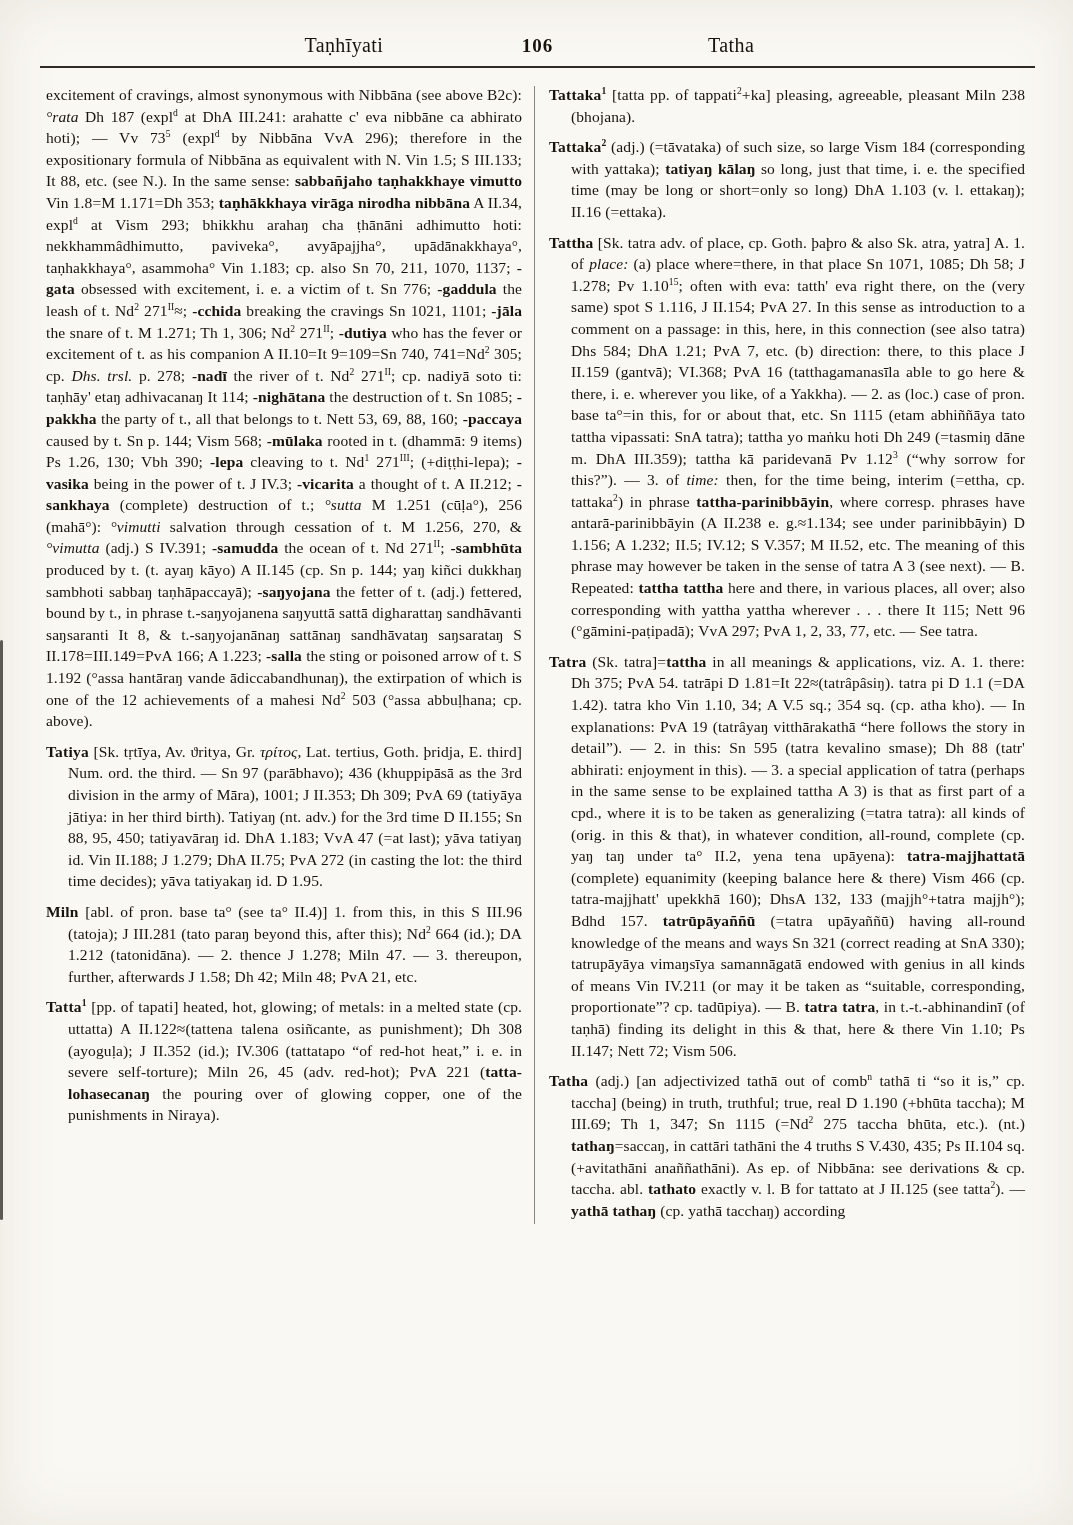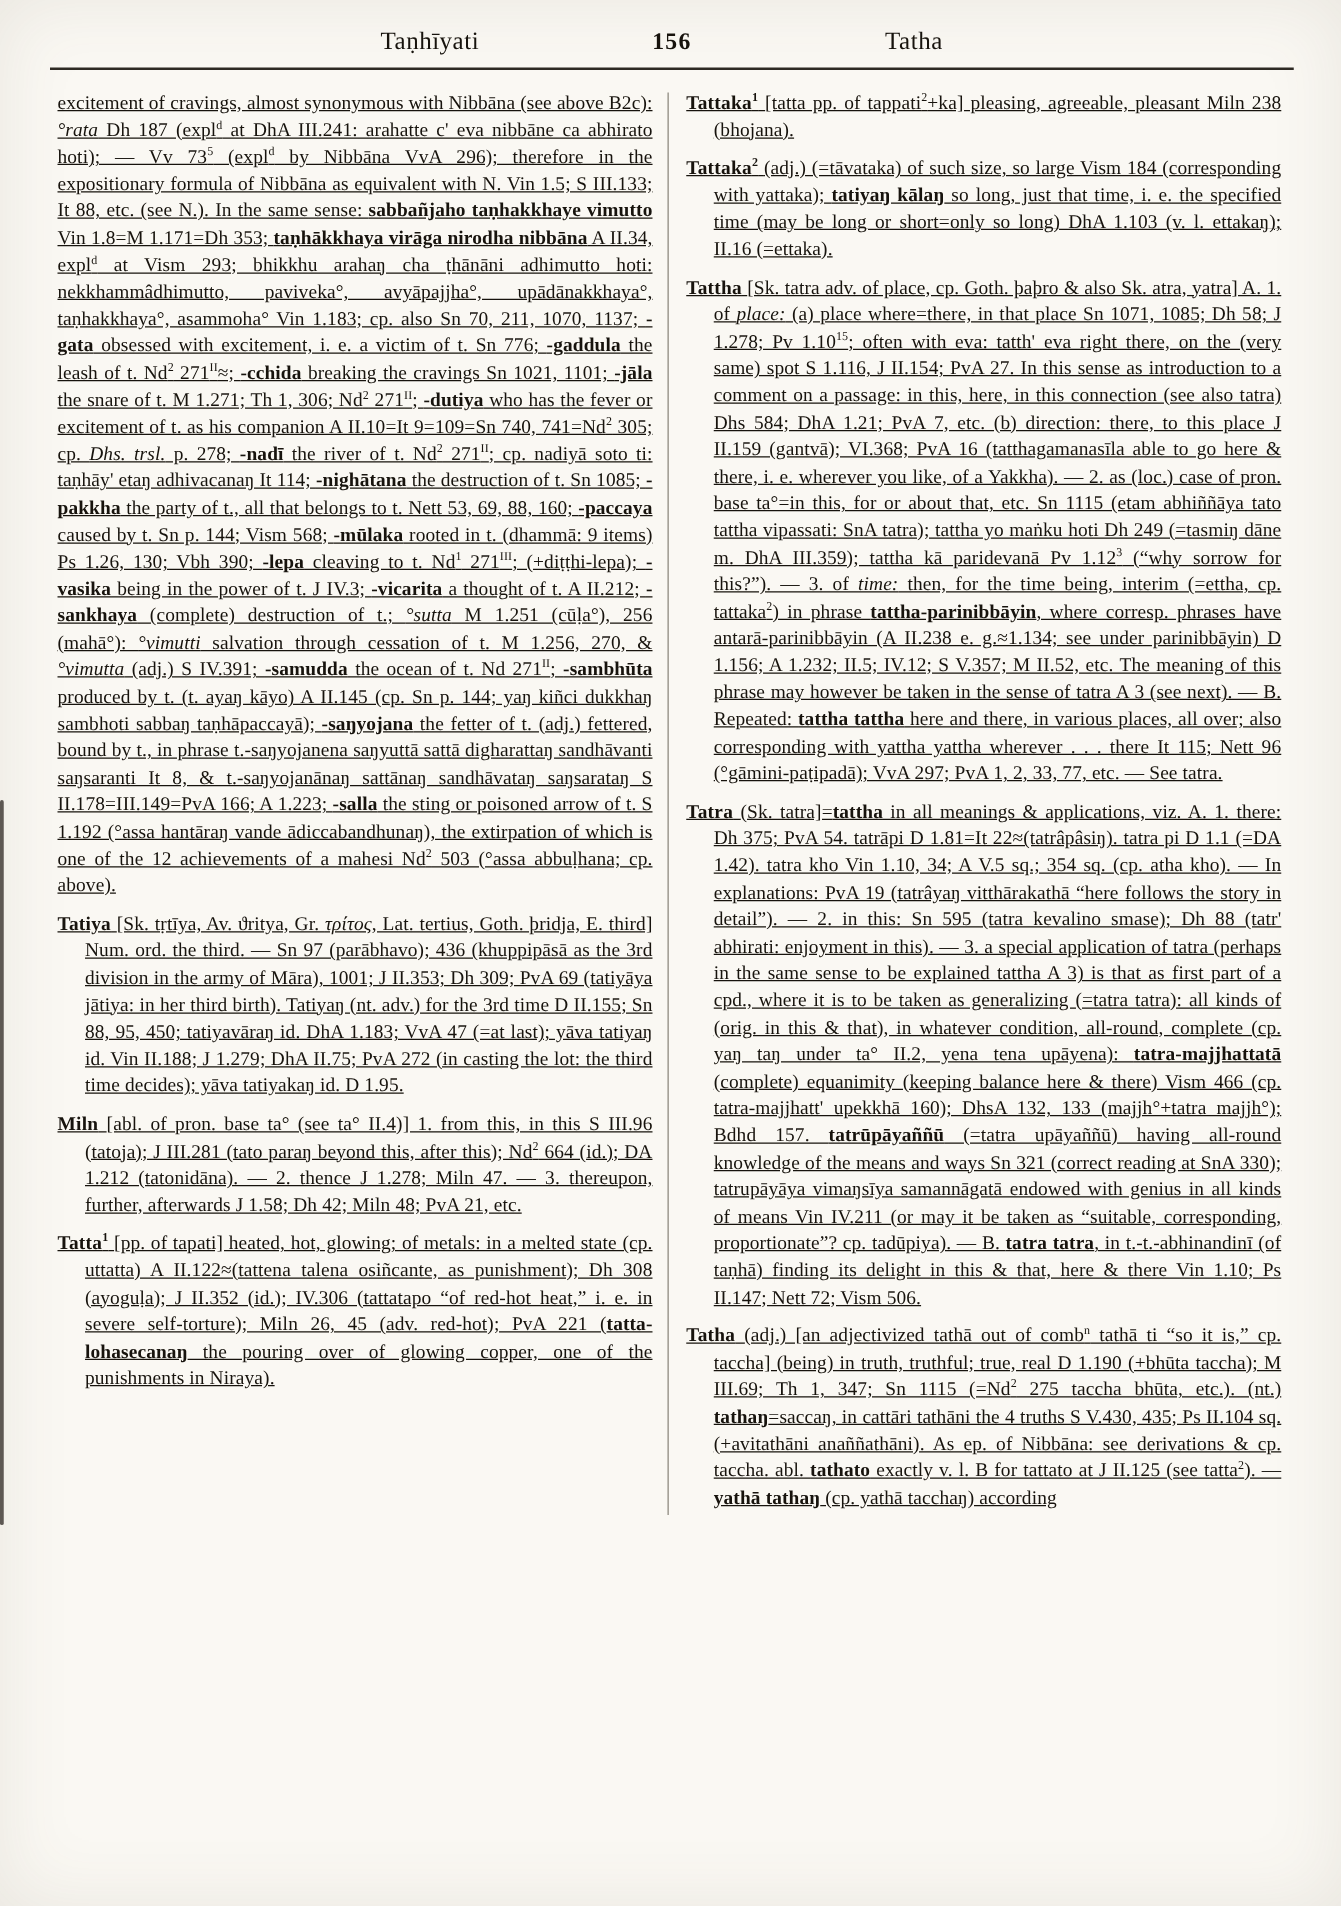--- a/index.html
+++ b/index.html
@@ -7,21 +7,21 @@
     width: 1073px; height: 1525px;
     background: #e8e6e0;
     font-family: "Liberation Serif", "DejaVu Serif", serif;
   }
   .page {
     position: relative;
     width: 1073px; height: 1525px;
     box-sizing: border-box;
     background: #faf8f3;
     color: #17130d;
-    padding: 18px 44px 26px 46px;
+    padding: 30px 44px 26px 46px;
     overflow: hidden;
     box-shadow: inset 0 0 60px rgba(90,80,60,0.10);
   }
   .scan-edge {
     position: absolute; left: 0; top: 640px;
     width: 3px; height: 580px;
     background: #2b2620; opacity: .75; border-radius: 2px;
   }
   .running-header {
     display: grid;
@@ -59,38 +59,37 @@
   .column.right { padding-left: 14px; }
   .col-divider {
     width: 1px;
     background: #8a857c;
     margin: 2px 0 6px 0;
   }
   p.entry {
     margin: 0 0 9px 0;
     padding-left: 22px;
     text-indent: -22px;
-    text-decoration: underline;
   }
   p.entry.cont { padding-left: 0; text-indent: 0; }
   .headword { font-weight: bold; letter-spacing: 0.2px; }
   sup { font-size: 0.62em; line-height: 0; vertical-align: super; }
   b { font-weight: bold; }
   i { font-style: italic; }
 </style>
 </head>
 <body>
 
 <div class="page">
 
   <div class="scan-edge"></div>
 
   <header class="running-header">
     <span class="hw">Taṇhīyati</span>
-    <span class="pageno">156</span>
+    <span class="pageno">106</span>
     <span class="hw">Tatha</span>
   </header>
 
   <hr class="header-rule">
 
   <main class="columns">
     <section class="column left" id="col-left">
   <p class="entry cont"> <span class="entry-body">excitement of cravings, almost synonymous with Nibbāna (see above B2c): <i>°rata</i> Dh 187 (expl<sup>d</sup> at DhA III.241: arahatte c' eva nibbāne ca abhirato hoti); — Vv 73<sup>5</sup> (expl<sup>d</sup> by Nibbāna VvA 296); therefore in the expositionary formula of Nibbāna as equivalent with N. Vin 1.5; S III.133; It 88, etc. (see N.). In the same sense: <b>sabbañjaho taṇhakkhaye vimutto</b> Vin 1.8=M 1.171=Dh 353; <b>taṇhākkhaya virāga nirodha nibbāna</b> A II.34, expl<sup>d</sup> at Vism 293; bhikkhu arahaŋ cha ṭhānāni adhimutto hoti: nekkhammâdhimutto, paviveka°, avyāpajjha°, upādānakkhaya°, taṇhakkhaya°, asammoha° Vin 1.183; cp. also Sn 70, 211, 1070, 1137; <b>-gata</b> obsessed with excitement, i. e. a victim of t. Sn 776; <b>-gaddula</b> the leash of t. Nd<sup>2</sup> 271<sup>II</sup>≈; <b>-cchida</b> breaking the cravings Sn 1021, 1101; <b>-jāla</b> the snare of t. M 1.271; Th 1, 306; Nd<sup>2</sup> 271<sup>II</sup>; <b>-dutiya</b> who has the fever or excitement of t. as his companion A II.10=It 9=109=Sn 740, 741=Nd<sup>2</sup> 305; cp. <i>Dhs. trsl.</i> p. 278; <b>-nadī</b> the river of t. Nd<sup>2</sup> 271<sup>II</sup>; cp. nadiyā soto ti: taṇhāy' etaŋ adhivacanaŋ It 114; <b>-nighātana</b> the destruction of t. Sn 1085; <b>-pakkha</b> the party of t., all that belongs to t. Nett 53, 69, 88, 160; <b>-paccaya</b> caused by t. Sn p. 144; Vism 568; <b>-mūlaka</b> rooted in t. (dhammā: 9 items) Ps 1.26, 130; Vbh 390; <b>-lepa</b> cleaving to t. Nd<sup>1</sup> 271<sup>III</sup>; (+diṭṭhi-lepa); <b>-vasika</b> being in the power of t. J IV.3; <b>-vicarita</b> a thought of t. A II.212; <b>-sankhaya</b> (complete) destruction of t.; <i>°sutta</i> M 1.251 (cūḷa°), 256 (mahā°): <i>°vimutti</i> salvation through cessation of t. M 1.256, 270, &amp; <i>°vimutta</i> (adj.) S IV.391; <b>-samudda</b> the ocean of t. Nd 271<sup>II</sup>; <b>-sambhūta</b> produced by t. (t. ayaŋ kāyo) A II.145 (cp. Sn p. 144; yaŋ kiñci dukkhaŋ sambhoti sabbaŋ taṇhāpaccayā); <b>-saŋyojana</b> the fetter of t. (adj.) fettered, bound by t., in phrase t.-saŋyojanena saŋyuttā sattā digharattaŋ sandhāvanti saŋsaranti It 8, &amp; t.-saŋyojanānaŋ sattānaŋ sandhāvataŋ saŋsarataŋ S II.178=III.149=PvA 166; A 1.223; <b>-salla</b> the sting or poisoned arrow of t. S 1.192 (°assa hantāraŋ vande ādiccabandhunaŋ), the extirpation of which is one of the 12 achievements of a mahesi Nd<sup>2</sup> 503 (°assa abbuḷhana; cp. above).</span></p>
 
 

